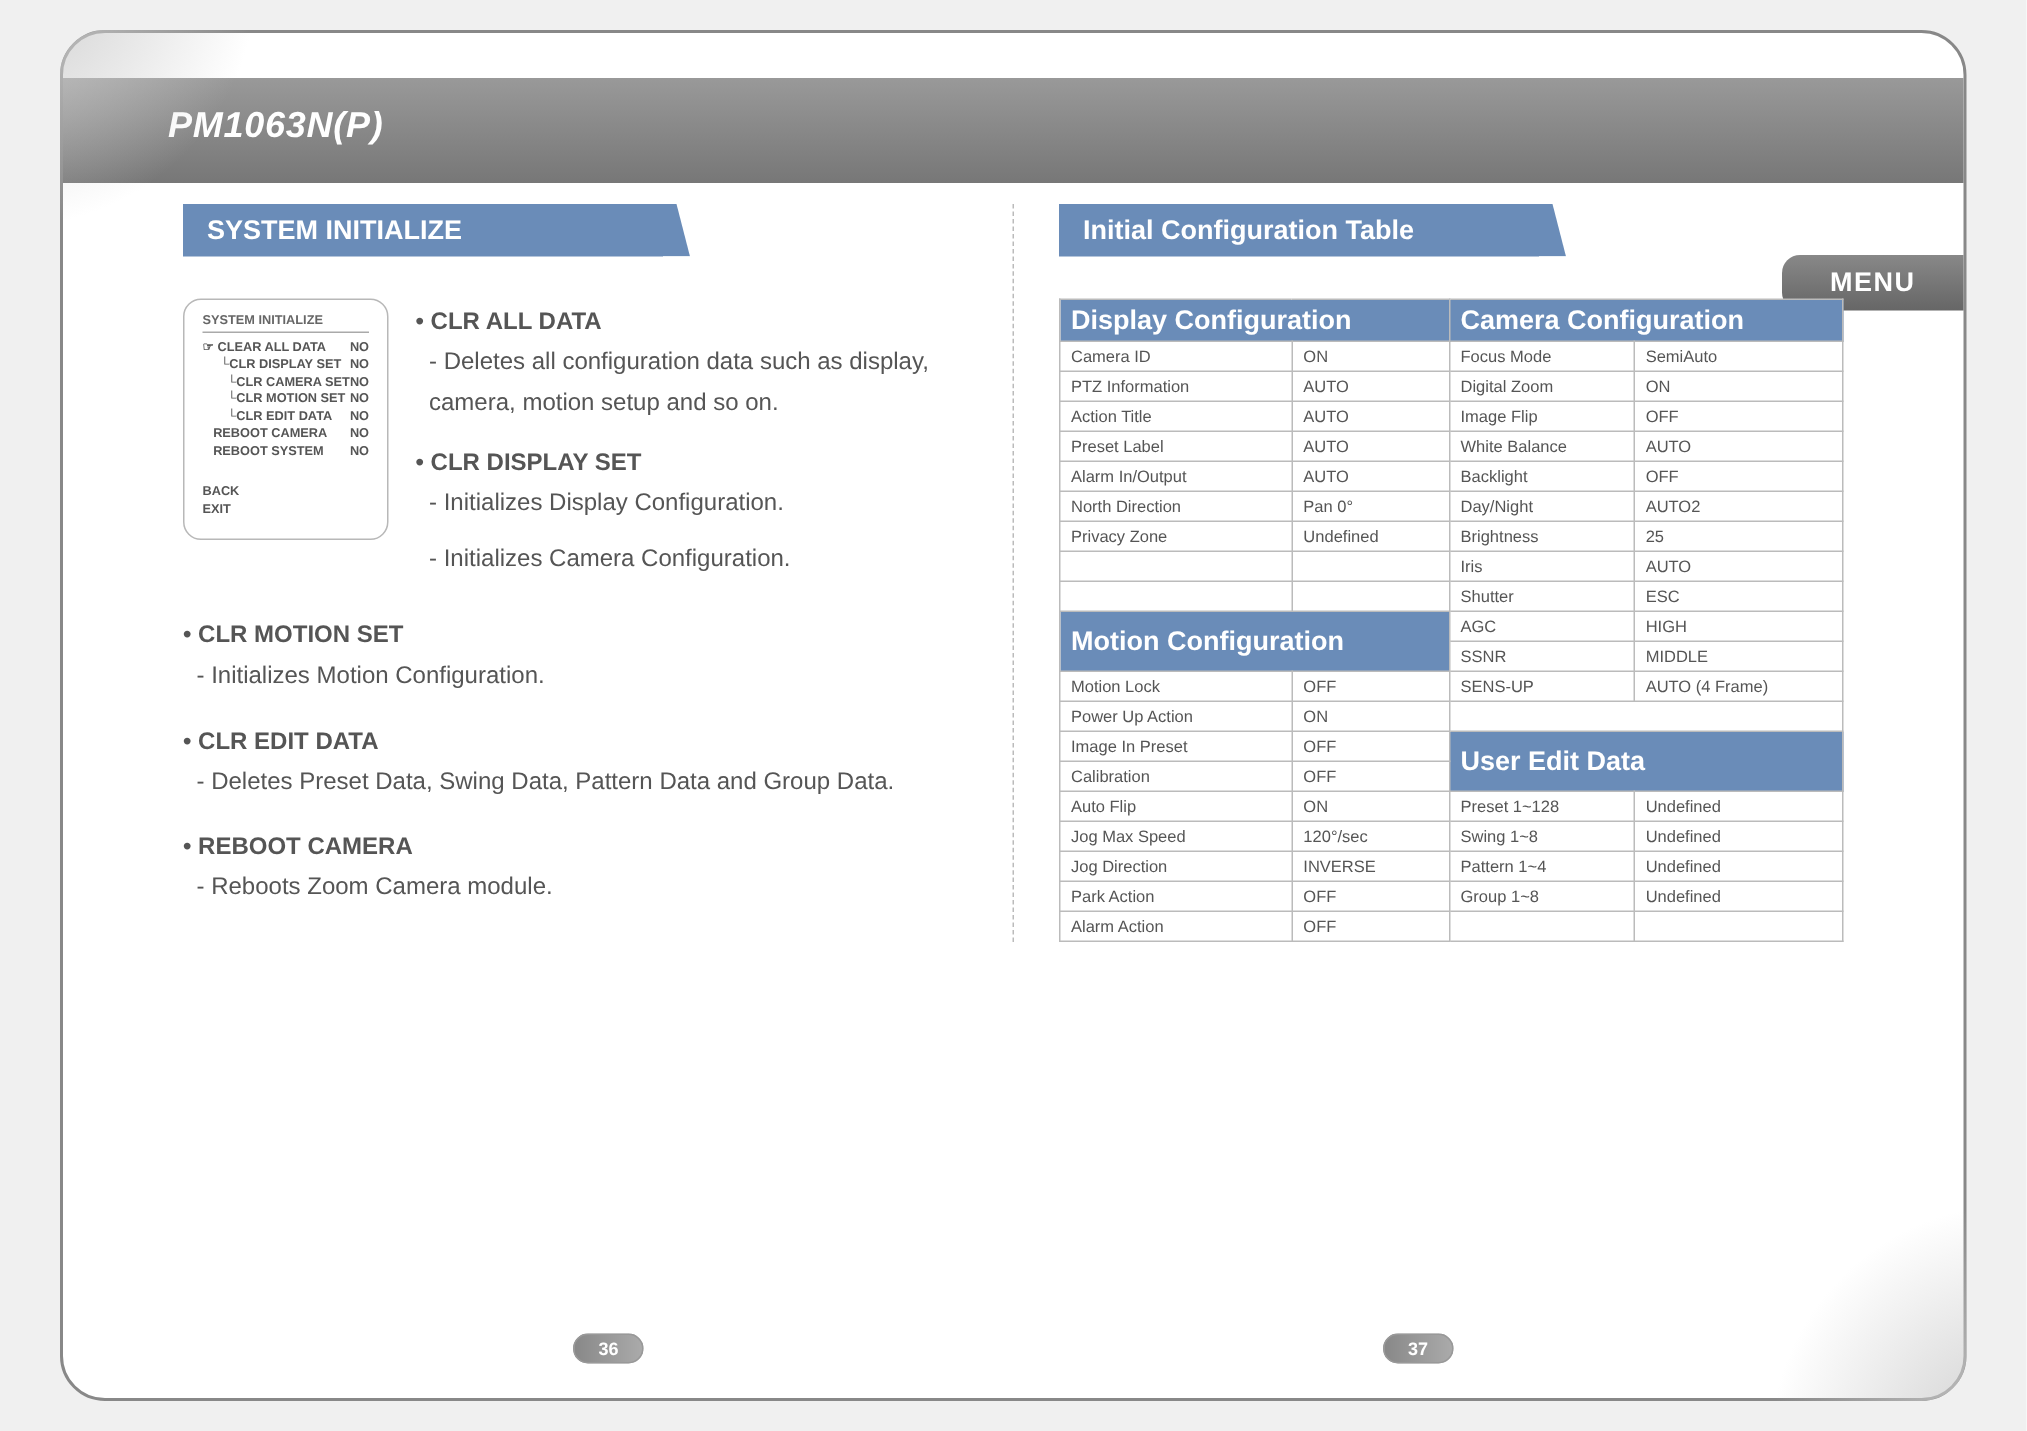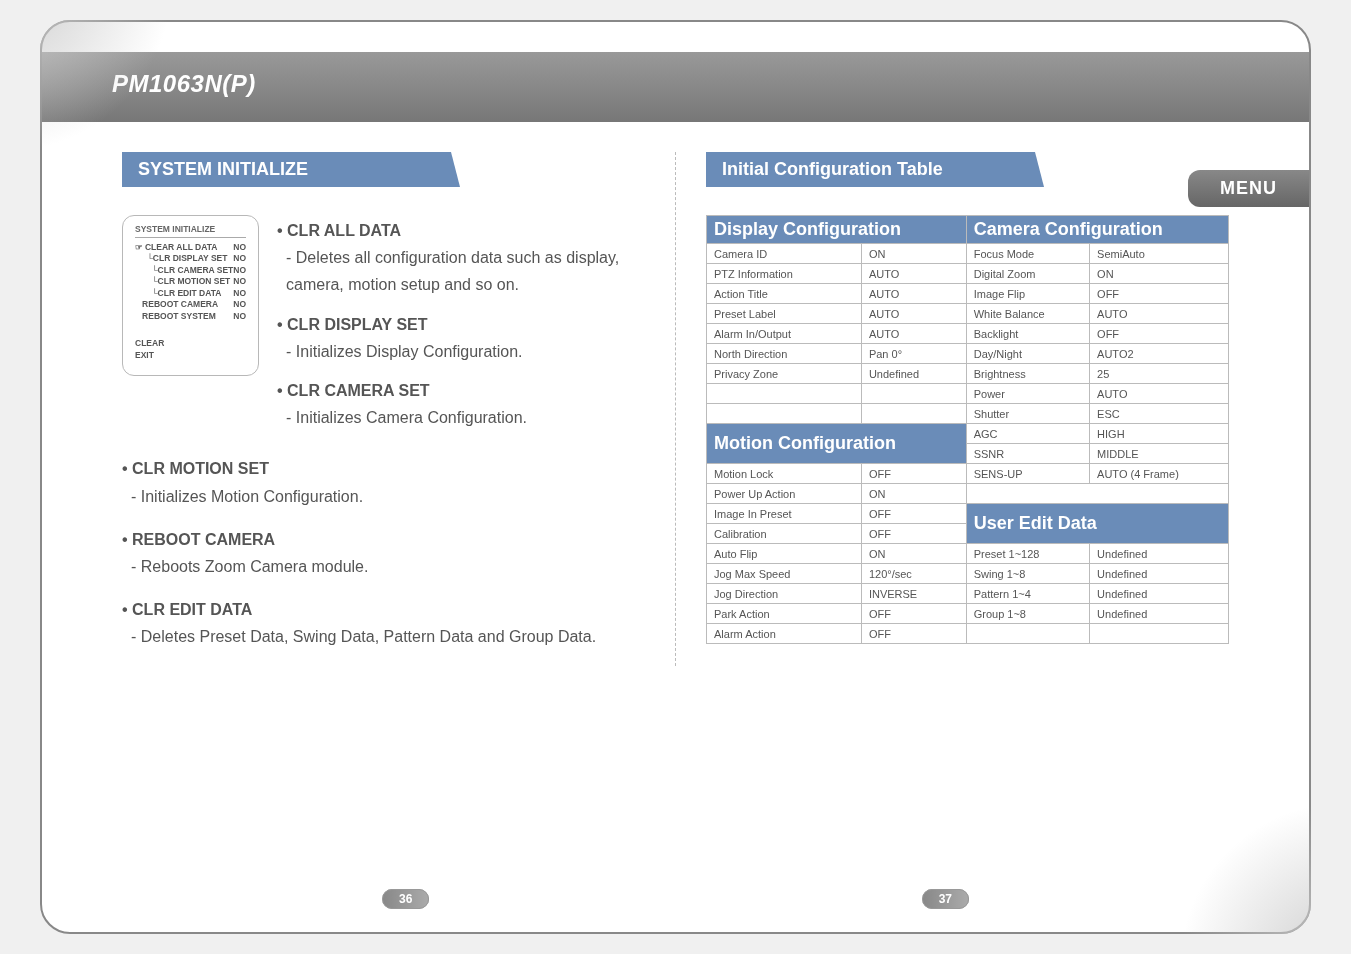--- a/index.html
+++ b/index.html
@@ -44,21 +44,21 @@
       color: #fff;
       font-weight: bold;
       padding: 8px 32px;
       border-radius: 12px 0 0 12px;
       font-size: 18px;
       letter-spacing: 1px;
     }
     .content {
       display: flex;
       padding: 0 60px;
-      margin-top: 30px;
+      margin-top: 14px;
       gap: 0;
     }
     .col {
       flex: 1;
       padding: 0 20px;
       position: relative;
     }
     .col.left { border-right: 1px dashed #bbb; padding-right: 30px; }
     .col.right { padding-left: 30px; }
     .section-header {
@@ -198,53 +198,52 @@
           <div class="menu-row">
               <span class="nm">   REBOOT CAMERA</span>
               <span>NO</span>
             </div>
           <div class="menu-row">
               <span class="nm">   REBOOT SYSTEM</span>
               <span>NO</span>
             </div>
           <div class="menu-blank"></div>
           <div class="menu-row">
-              <span class="nm">CLEAR</span>
+              <span class="nm">BACK</span>
               <span></span>
             </div>
           <div class="menu-row">
               <span class="nm">EXIT</span>
               <span></span>
             </div>
         </div>
 
         <div class="desc-block">
           <div class="desc-title">• CLR ALL DATA</div>
           <div class="desc-text">- Deletes all configuration data such as display, camera, motion setup and so on.</div>
           <div style="height:10px"></div>
           <div class="desc-title">• CLR DISPLAY SET</div>
           <div class="desc-text">- Initializes Display Configuration.</div>
           <div style="height:10px"></div>
-          <div class="desc-title">• CLR CAMERA SET</div>
           <div class="desc-text">- Initializes Camera Configuration.</div>
         </div>
       </div>
 
       <div class="lower-desc desc-block">
         <div class="item">
           <div class="desc-title">• CLR MOTION SET</div>
           <div class="desc-text">- Initializes Motion Configuration.</div>
         </div>
         <div class="item">
+          <div class="desc-title">• CLR EDIT DATA</div>
+          <div class="desc-text">- Deletes Preset Data, Swing Data, Pattern Data and Group Data.</div>
+        </div>
+        <div class="item">
           <div class="desc-title">• REBOOT CAMERA</div>
           <div class="desc-text">- Reboots Zoom Camera module.</div>
-        </div>
-        <div class="item">
-          <div class="desc-title">• CLR EDIT DATA</div>
-          <div class="desc-text">- Deletes Preset Data, Swing Data, Pattern Data and Group Data.</div>
         </div>
       </div>
     </div>
 
     <div class="col right">
       <div class="section-header">Initial Configuration Table</div>
 
       <table class="cfg-table">
         <tbody>
             <tr>
@@ -289,21 +288,21 @@
             </tr>
         <tr>
               <td>Privacy Zone</td>
               <td>Undefined</td>
               <td>Brightness</td>
               <td>25</td>
             </tr>
         <tr>
               <td></td>
               <td></td>
-              <td>Power</td>
+              <td>Iris</td>
               <td>AUTO</td>
             </tr>
         <tr>
               <td></td>
               <td></td>
               <td>Shutter</td>
               <td>ESC</td>
             </tr>
         <tr>
               <th class="hdr" colspan="2" rowspan="2">Motion Configuration</th>

